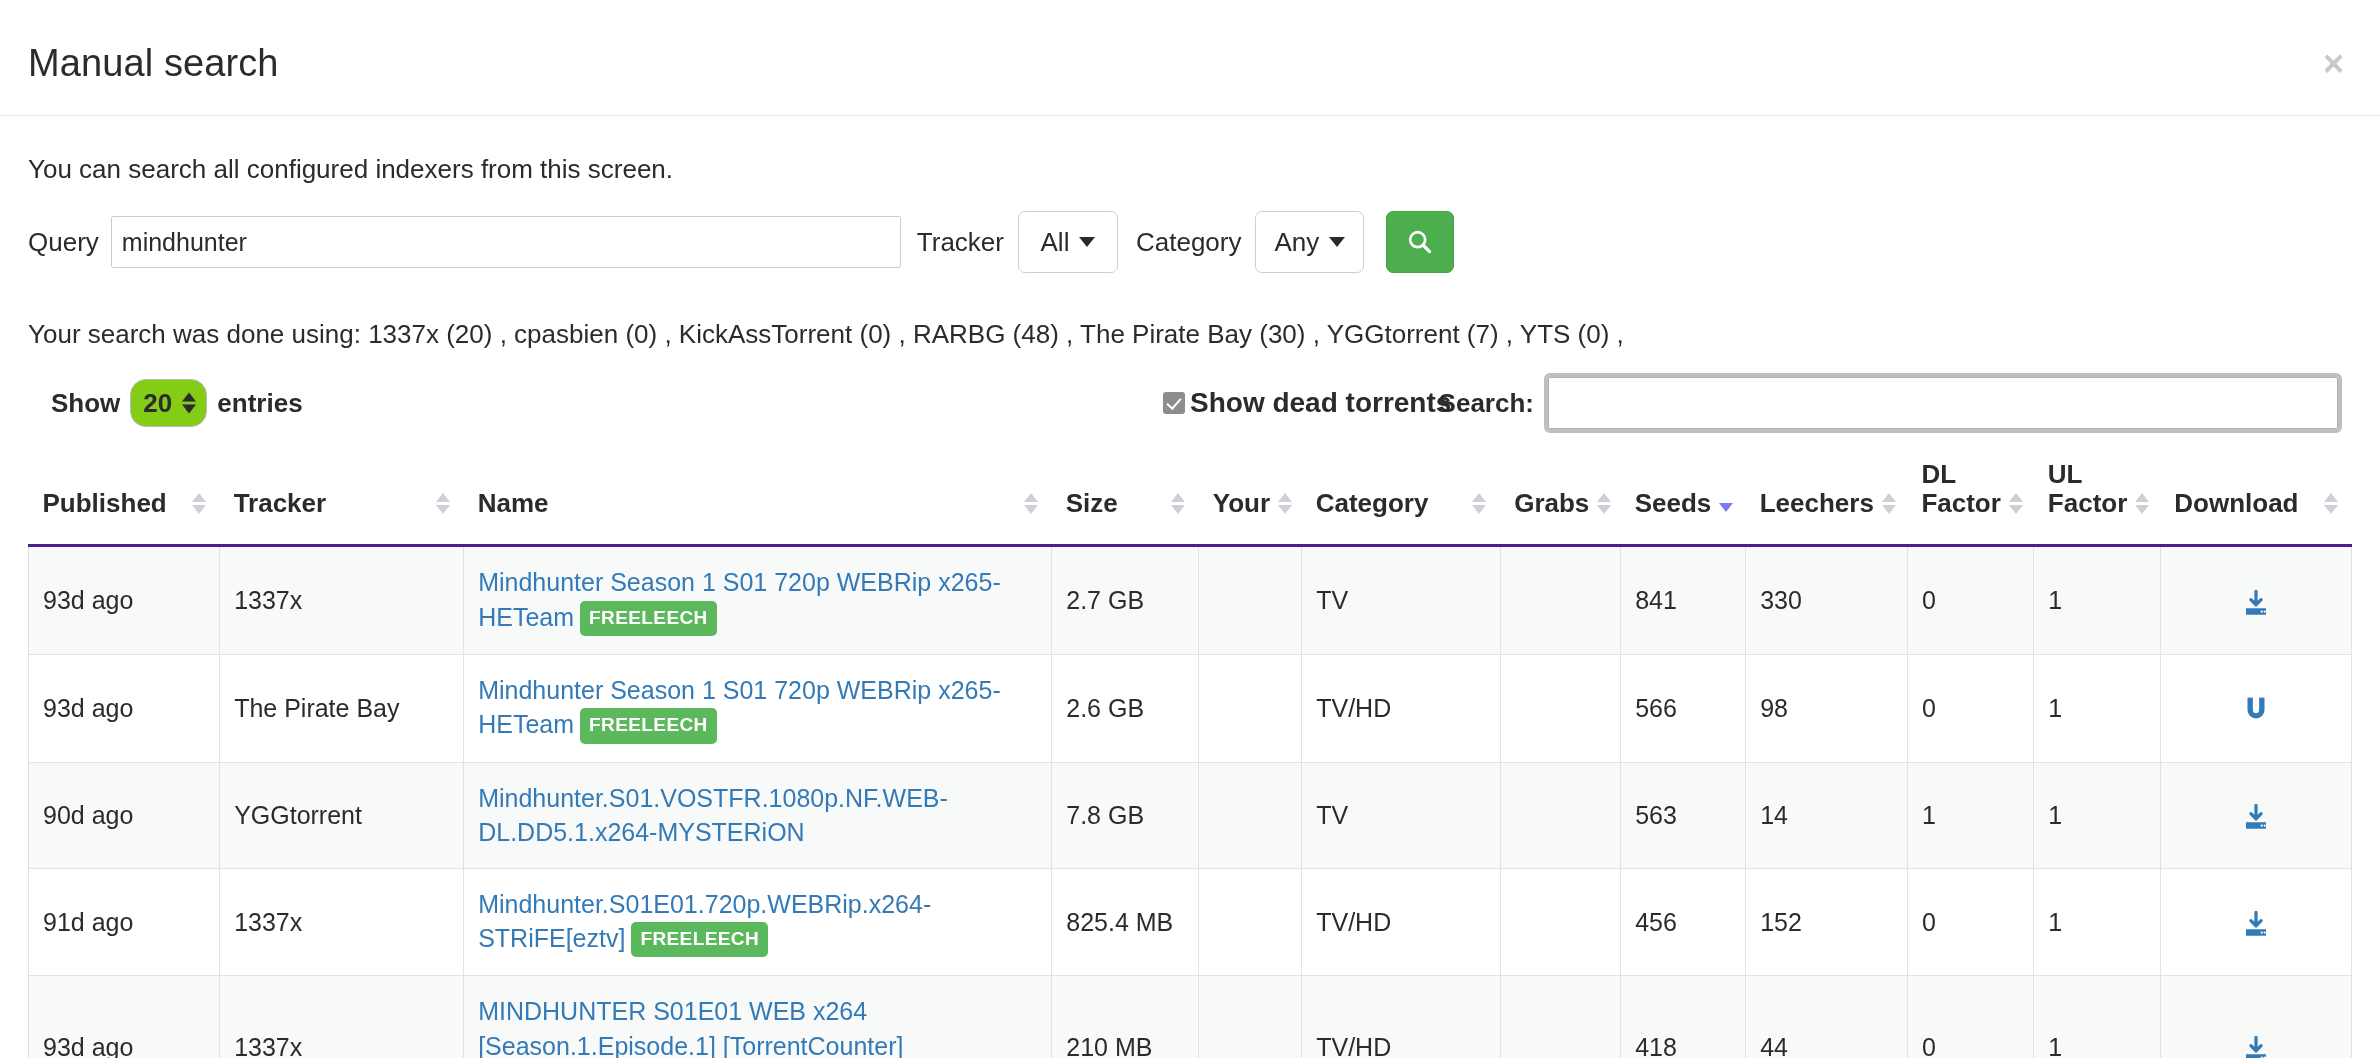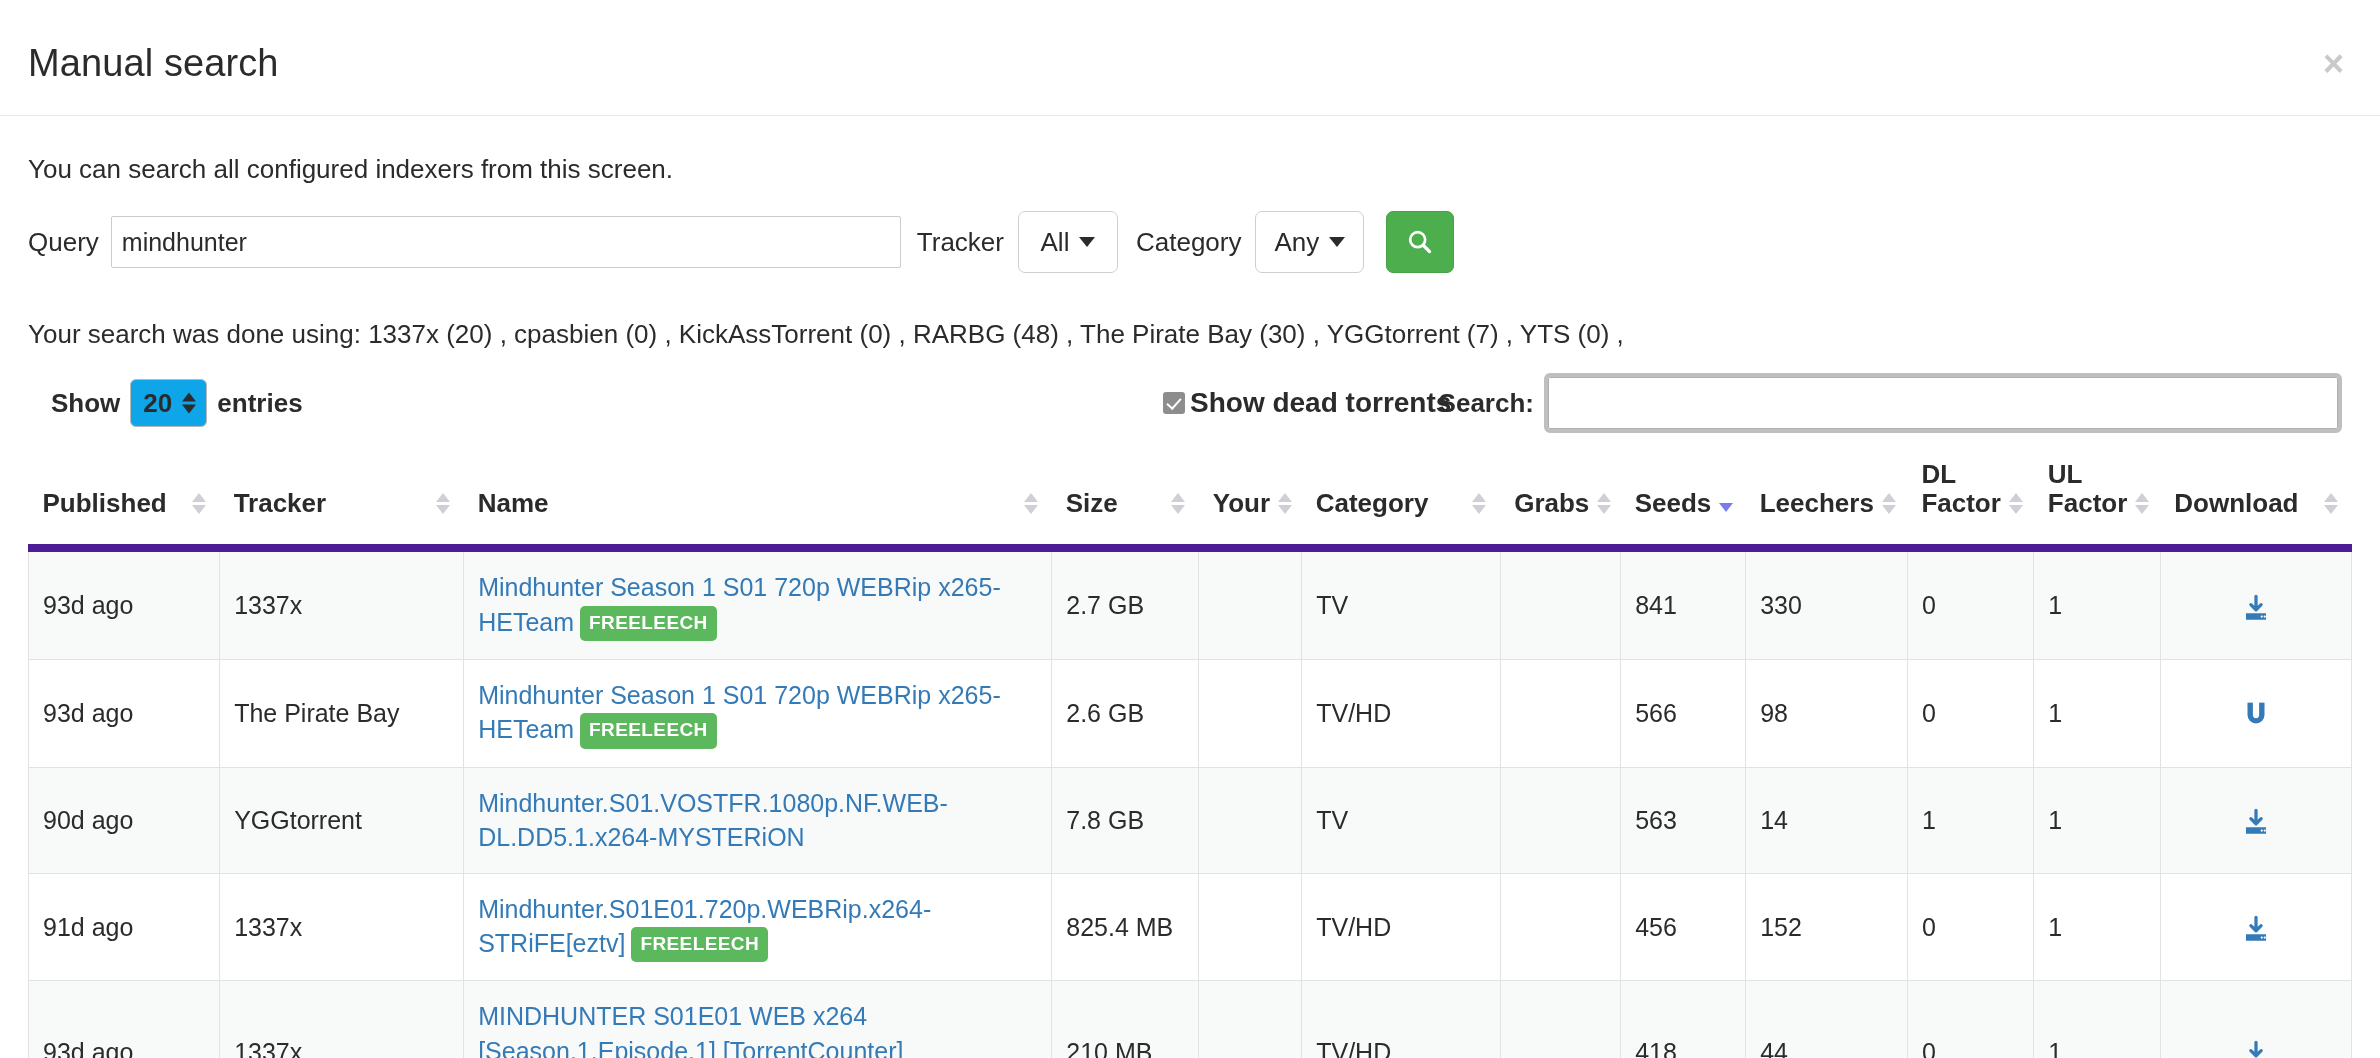--- a/index.html
+++ b/index.html
@@ -139,23 +139,23 @@
     font-weight: bold;
     display: flex;
     align-items: center;
     gap: 10px;
     white-space: nowrap;
     margin-left: 23px;
   }
   .length-select {
     appearance: none;
     -webkit-appearance: none;
-    background: #0ea5e9;
+    background: #84cc16;
     border: 1px solid #b9b9b9;
-    border-radius: 6px;
+    border-radius: 16px;
     font-size: 26px;
     font-weight: bold;
     font-family: "Liberation Sans", sans-serif;
     padding: 4px 34px 4px 12px;
     color: #2b2b2b;
     height: 48px;
     cursor: pointer;
   }
   .select-wrap { position: relative; display: inline-block; }
   .select-wrap .spinner {
@@ -240,21 +240,21 @@
     border-collapse: collapse;
     font-size: 25px;
     table-layout: fixed;
   }
   table.results thead th {
     text-align: left;
     font-weight: bold;
     font-size: 26px;
     color: #2b2b2b;
     padding: 0 14px 26px 14px;
-    border-bottom: 8px solid #4c1d95;
+    border-bottom: 3px solid #4c1d95;
     vertical-align: bottom;
     position: relative;
     cursor: pointer;
     line-height: 1.12;
   }
   th .th-inner {
     display: flex;
     align-items: flex-end;
     justify-content: space-between;
     gap: 8px;

